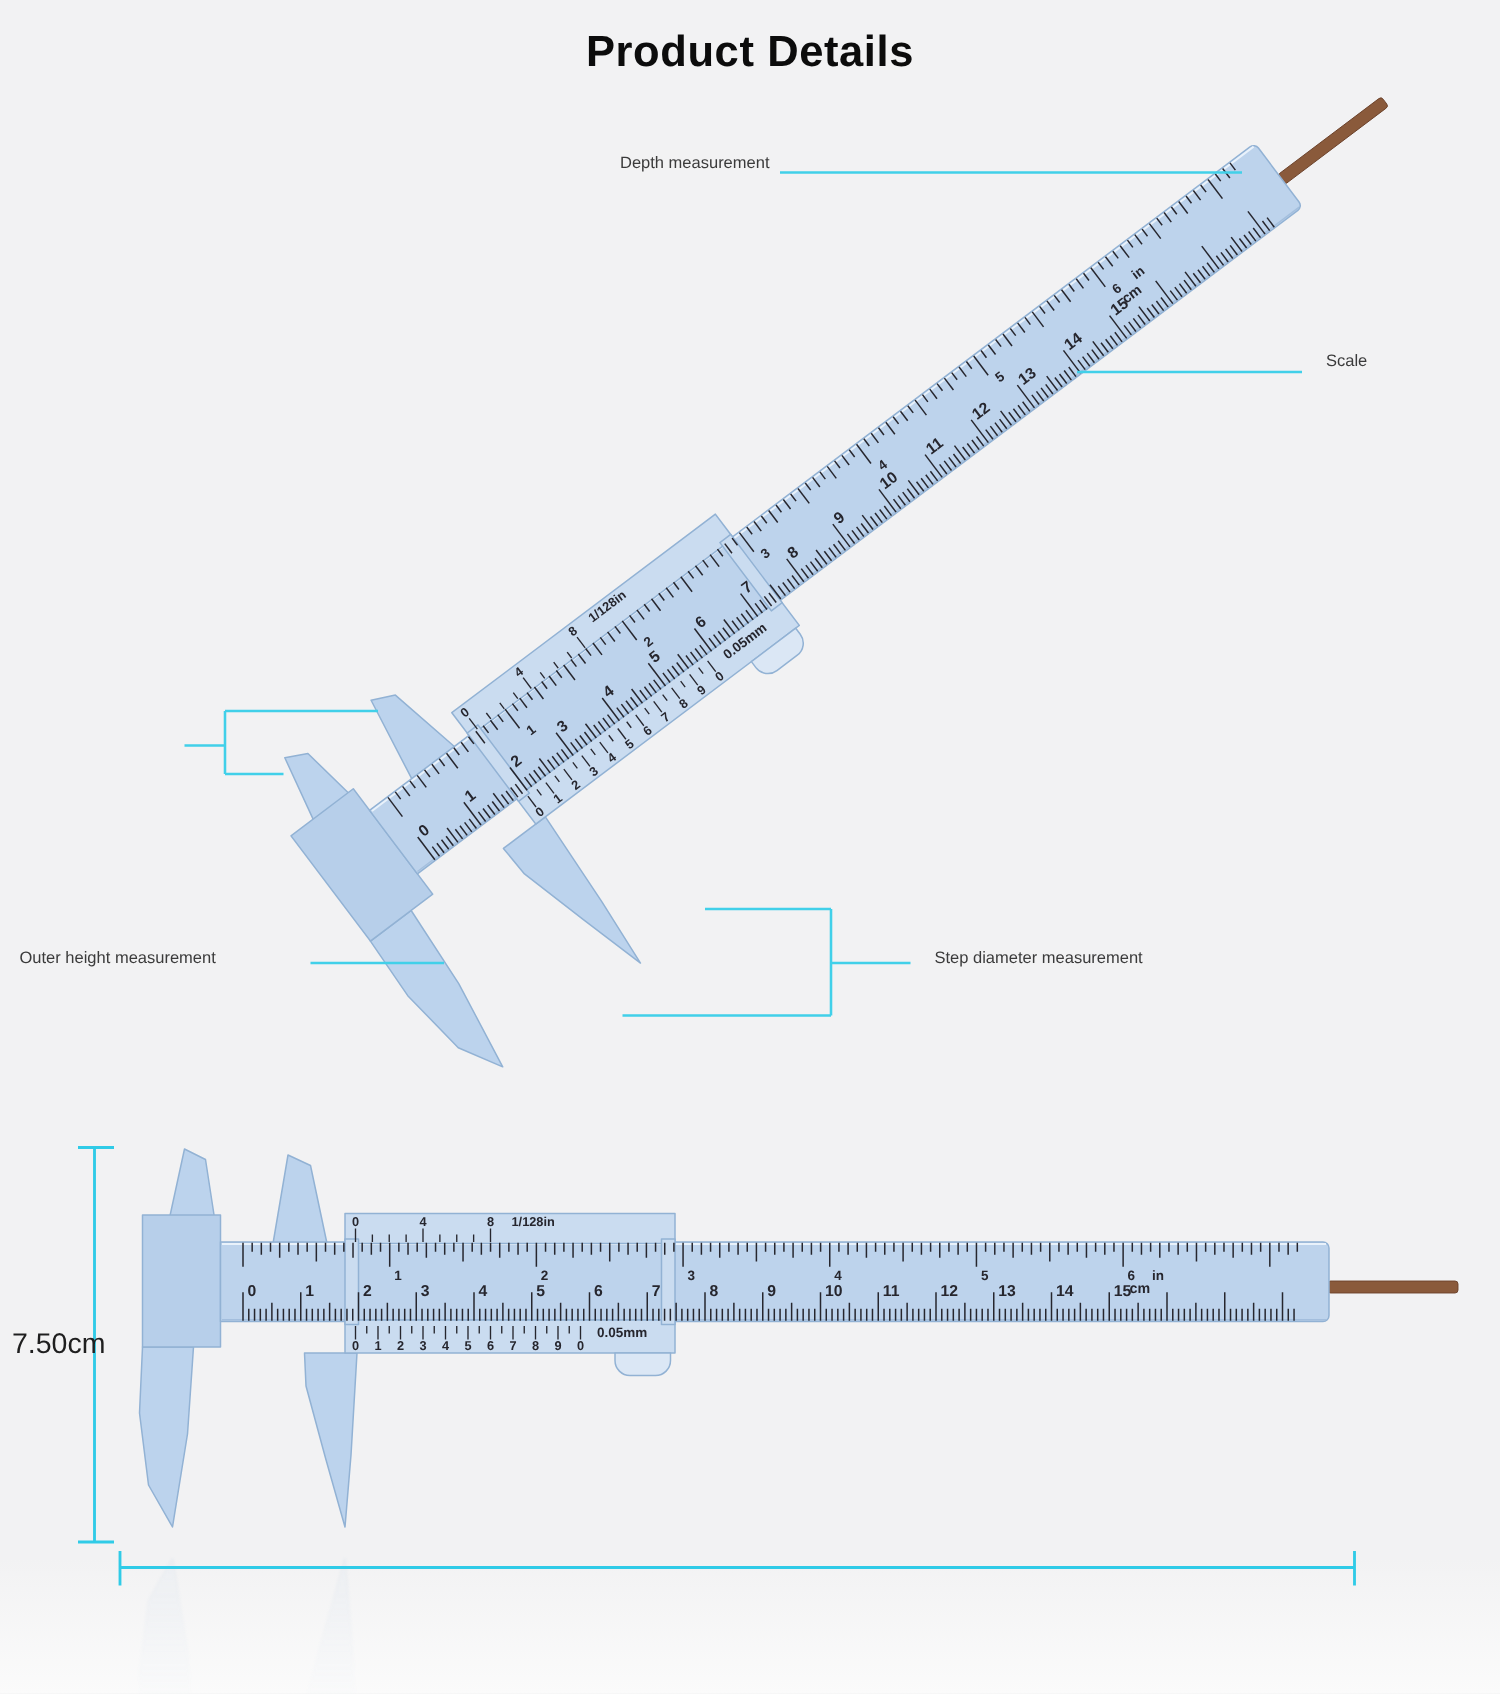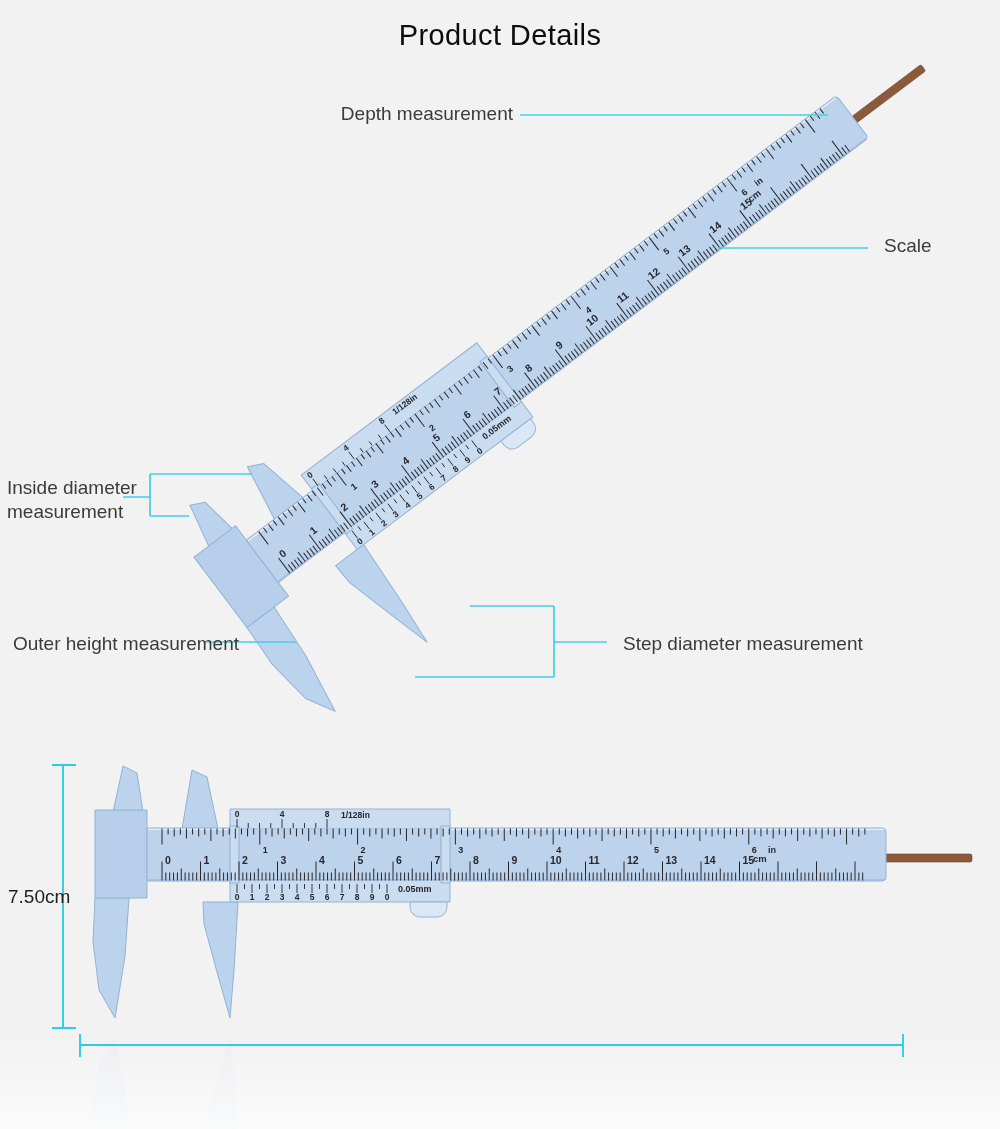--- a/index.html
+++ b/index.html
@@ -1,31 +1,31 @@
 <!DOCTYPE html>
 <html><head>
 <meta charset="utf-8">
 <style>
   html,body{margin:0;padding:0}
   body{width:1000px;height:1129px;background:#f2f2f3;font-family:"Liberation Sans",sans-serif;overflow:hidden}
   .stage{position:absolute;left:0;top:0;width:1000px;height:1129px;overflow:hidden;
          background:linear-gradient(#f2f2f3 0%,#f2f2f3 92%,#fbfbfb 100%)}
   .title{position:absolute;top:19px;left:0;width:100%;text-align:center;font-size:29px;
-         color:#0c0c0c;font-weight:400;letter-spacing:.4px;margin:0}
+         color:#0c0c0c;font-weight:700;letter-spacing:.4px;margin:0}
   .caliper{position:absolute;width:900px;height:285px}
   .caliper-bottom{left:85px;top:760px}
   .caliper-top{left:200px;top:465px;transform-origin:65px 95px;transform:rotate(-37deg)}
   .reflection{position:absolute;left:85px;top:1012px;width:900px;height:285px;opacity:.12;
         transform:scaleY(-1);filter:blur(1.2px);
         -webkit-mask-image:linear-gradient(to bottom,transparent 52%,rgba(0,0,0,.85) 90%);
         mask-image:linear-gradient(to bottom,transparent 52%,rgba(0,0,0,.85) 90%)}
   .overlay{position:absolute;left:0;top:0;pointer-events:none}
   .c-line{stroke:#41d0e9;stroke-width:1.7;fill:none}
   .d-line{stroke:#30cbe7;stroke-width:1.9;fill:none}
-  .label{position:absolute;font-size:19px;color:#3b3b3b;white-space:nowrap}
+  .label{position:absolute;font-size:11px;color:#3b3b3b;white-space:nowrap}
   .label.two-line{white-space:normal;line-height:24px;width:130px}
   .dim{position:absolute;font-size:19px;color:#1f1f1f}
   .dim-length{left:380px;top:1055px;width:240px;text-align:center}
   .dim-height{left:8px;top:886px}
   svg text{font-family:"Liberation Sans",sans-serif}
 </style>
 </head>
 <body>
 
 <div class="stage">
@@ -1219,20 +1219,16 @@
     <path class="c-line" d="M718,248 H868"></path>
     <path class="c-line" d="M123,497 H150 M150,474 V516 M150,474 H252 M150,516 H189"></path>
     <path class="c-line" d="M207,642 H296"></path>
     <path class="c-line" d="M470,606 H554 M554,606 V677 M554,677 H415 M554,642 H607"></path>
     <path class="d-line" d="M63,765 V1028 M52,765 H76 M52,1028 H76"></path>
     <path class="d-line" d="M80,1045 H903 M80,1034 V1057 M903,1034 V1057"></path>
   </svg>
 
   <div class="label" style="right:487px;top:103px">Depth measurement</div>
   <div class="label" style="left:884px;top:235px">Scale</div>
-  <div class="label two-line" style="left:7px;top:476px">
-    <span>Inside diameter</span>
-    <span>measurement</span>
-  </div>
   <div class="label" style="left:13px;top:633px">Outer height measurement</div>
   <div class="label" style="left:623px;top:633px">Step diameter measurement</div>
   <div class="dim dim-height">7.50cm</div>
 </div>
 
 </body></html>

